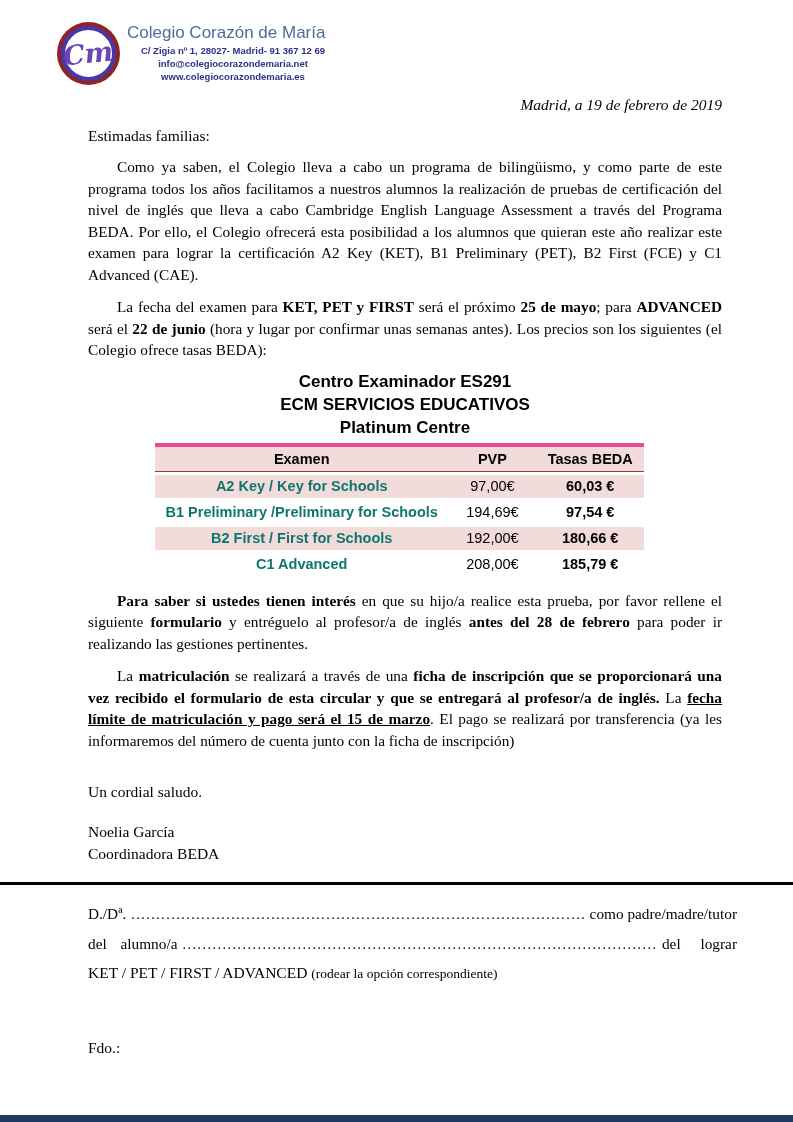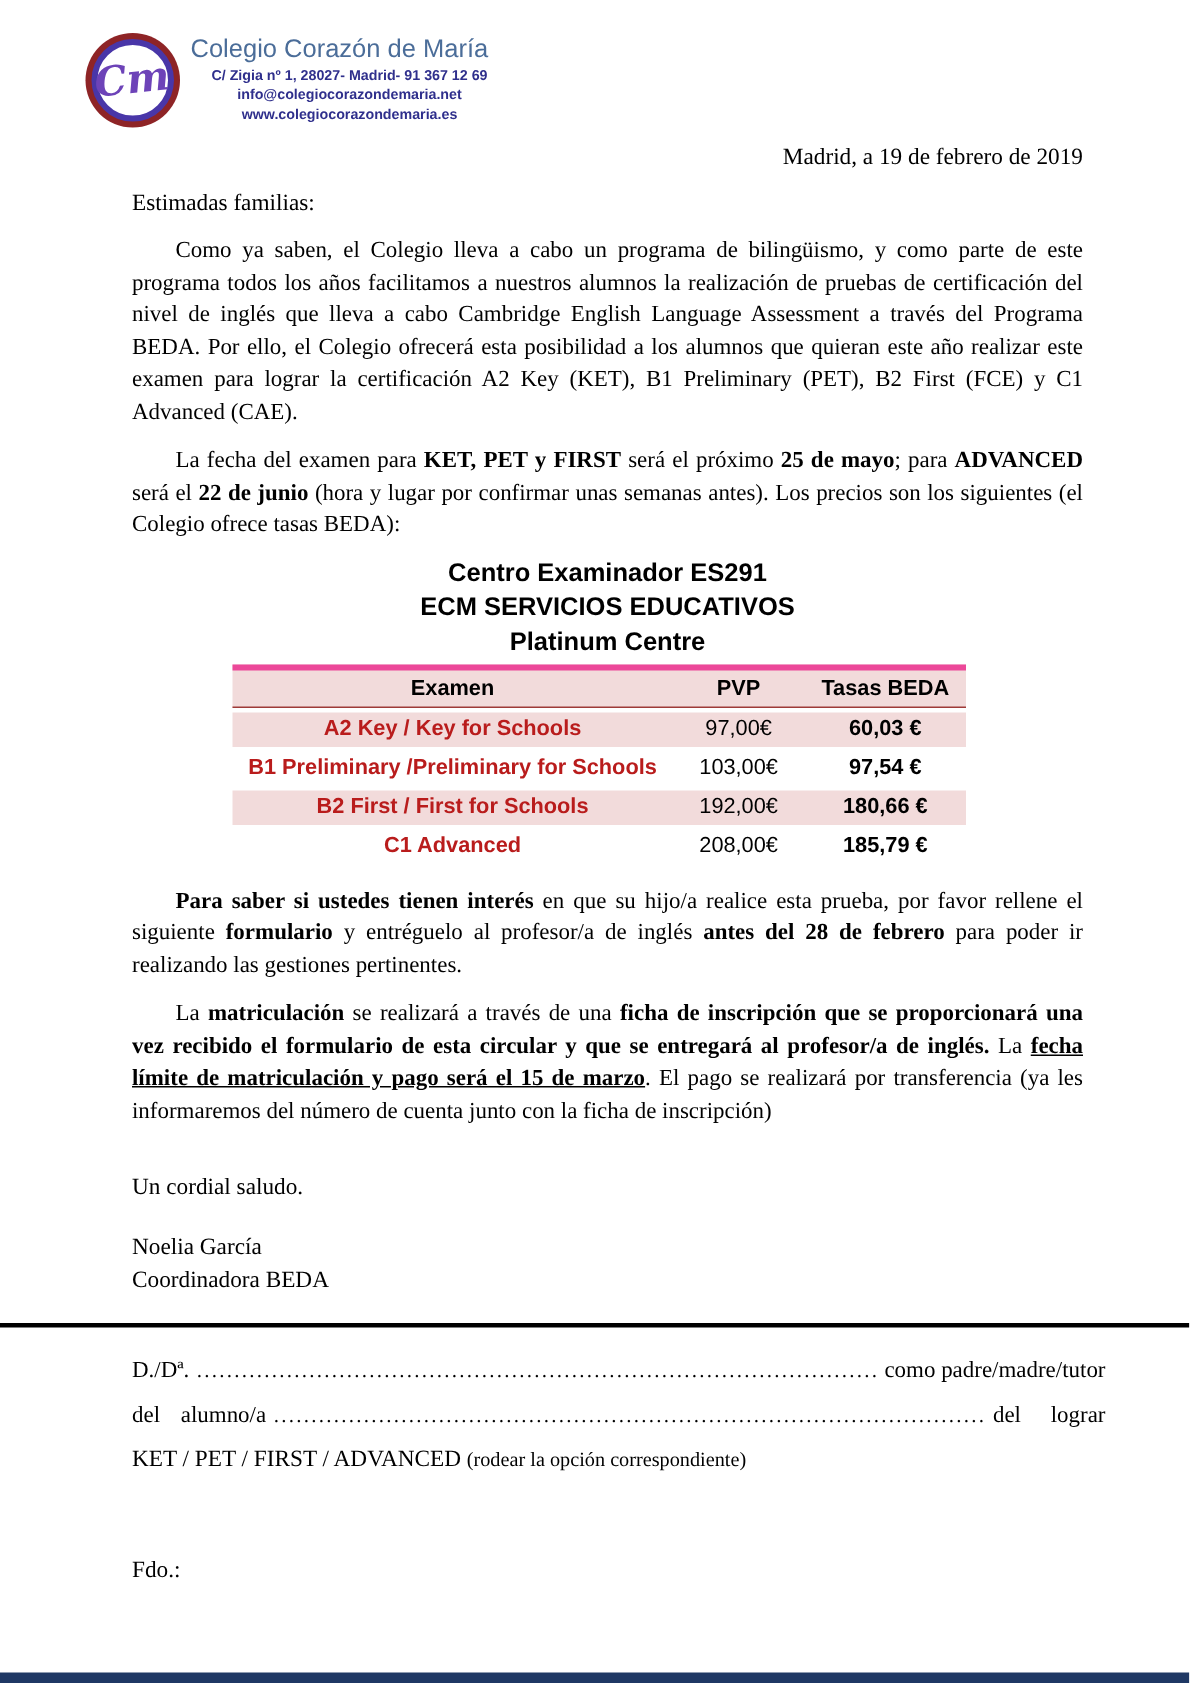--- a/index.html
+++ b/index.html
@@ -16,34 +16,34 @@
   .logo-inner { width:55px; height:55px; border-radius:50%; background:#fff;
           border:4px solid #4936A8; display:flex; align-items:center; justify-content:center; }
   .monogram { font-family:"DejaVu Serif", serif; font-style:italic; font-weight:bold;
           font-size:27px; color:#6D43B8; transform:rotate(-6deg); line-height:1; }
   .head-text { margin-left:7px; width:212px; text-align:center; }
   .school-name { font-family:"Liberation Sans", sans-serif; font-size:17px;
           color:#4B6D99; text-align:left; line-height:22px; }
   .addr { font-family:"Liberation Sans", sans-serif; font-size:9.5px; font-weight:bold;
           color:#2F2F8C; line-height:13px; }
   
-  .date-line { text-align:right; margin:0 71px 0 0; font-size:15.5px; }
+  .date-line { text-align:right; margin:0 71px 0 0; font-size:15.5px;font-style:italic; }
   .salutation { margin:13px 71px 0 88px; font-size:15.5px; }
   .para { margin:11px 71px 0 88px; font-size:15.3px; line-height:21.5px;
           text-align:justify; text-indent:29px; }
   .table-title { margin:9px 71px 0 88px; text-align:center;
           font-family:"Liberation Sans", sans-serif; font-weight:bold; font-size:17px; line-height:23px; }
   .exam-table { border-collapse:separate; border-spacing:0 3px; margin:1px 0 0 155px;
           width:489px; font-family:"Liberation Sans", sans-serif; font-size:14.5px; table-layout:fixed; }
   .exam-table th { background:#F2DBDB; border-top:4px solid #ec4899; border-bottom:1px solid #9E3A38;
           font-weight:bold; padding:4px 2px; text-align:center; }
   .exam-table th.exam { width:60%; } .exam-table th.pvp { width:18%; } .exam-table th.tasas { width:22%; }
   .exam-table td { padding:2px 2px; text-align:center; line-height:19px; }
   .exam-table tr.shaded td { background:#F2DBDB; }
-  .exam-table td.exam { font-weight:bold; color:#b91c1c; }
+  .exam-table td.exam { font-weight:bold; color:#0f766e; }
   .exam-table td.tasas { font-weight:bold; }
   .closing { margin:32px 71px 0 88px; font-size:15.5px; }
   .sig-name { margin:20px 71px 0 88px; font-size:15.5px; line-height:22px; }
   .sig-role { margin:0 71px 0 88px; font-size:15.5px; line-height:22px; }
   
   .divider { margin-top:17px; width:100%; height:3px; background:#000; }
   .reply-form { margin:14px 56px 0 88px; font-size:15.3px; }
   .form-line { display:flex; align-items:baseline; line-height:29px; white-space:nowrap; }
   .dotfill { flex:1 1 auto; overflow:hidden; white-space:nowrap; letter-spacing:1.5px;
           font-size:14px; margin:0 5px; }
@@ -95,21 +95,21 @@
       </tr>
     </thead>
     <tbody>
         <tr class="shaded">
           <td class="exam">A2 Key / Key for Schools</td>
           <td class="pvp">97,00€</td>
           <td class="tasas">60,03 €</td>
         </tr>
         <tr class="">
           <td class="exam">B1 Preliminary /Preliminary for Schools</td>
-          <td class="pvp">103,00€</td>
+          <td class="pvp">194,69€</td>
           <td class="tasas">97,54 €</td>
         </tr>
         <tr class="shaded">
           <td class="exam">B2 First / First for Schools</td>
           <td class="pvp">192,00€</td>
           <td class="tasas">180,66 €</td>
         </tr>
         <tr class="">
           <td class="exam">C1 Advanced</td>
           <td class="pvp">208,00€</td>

